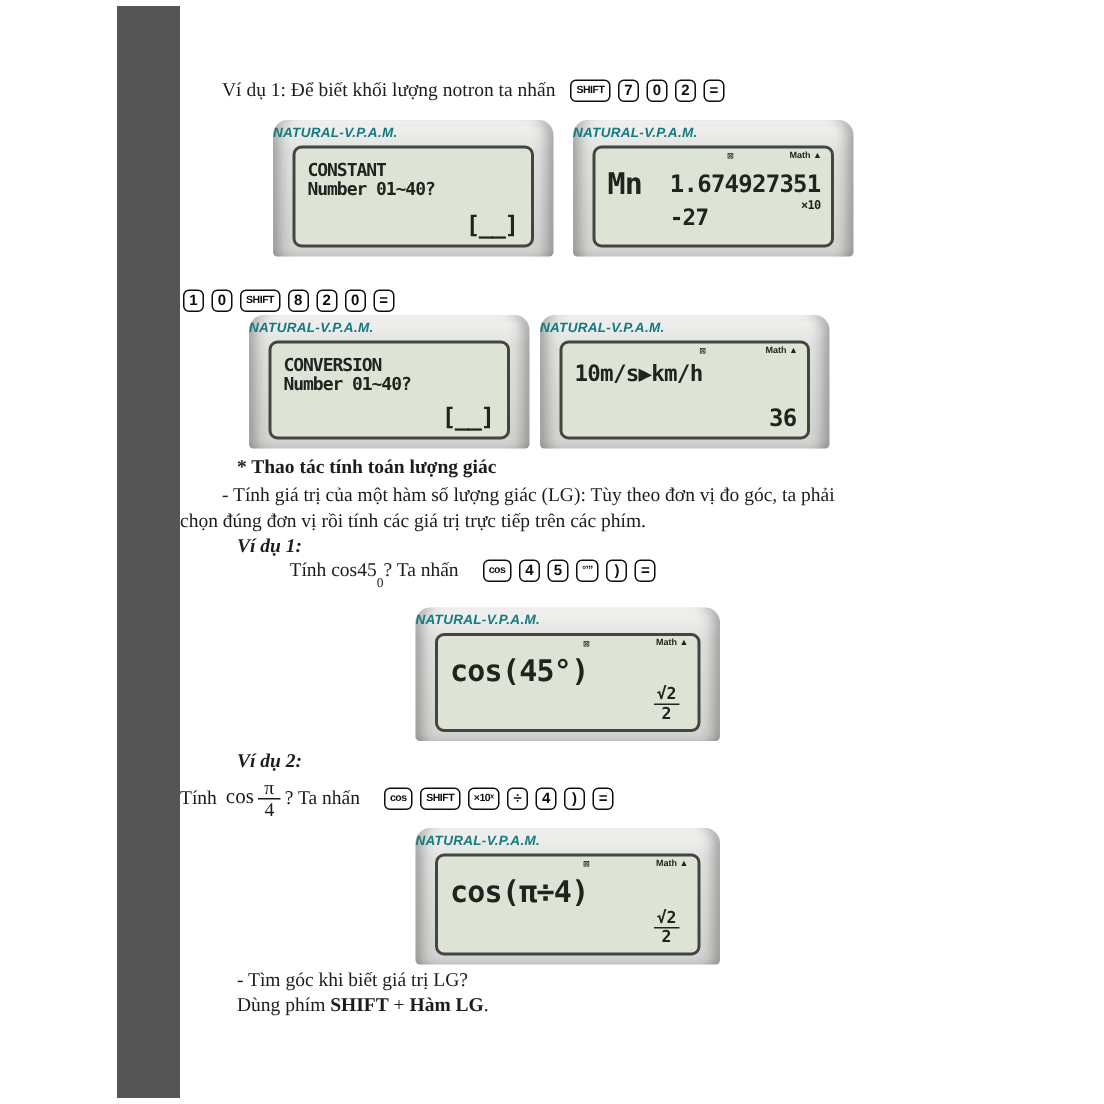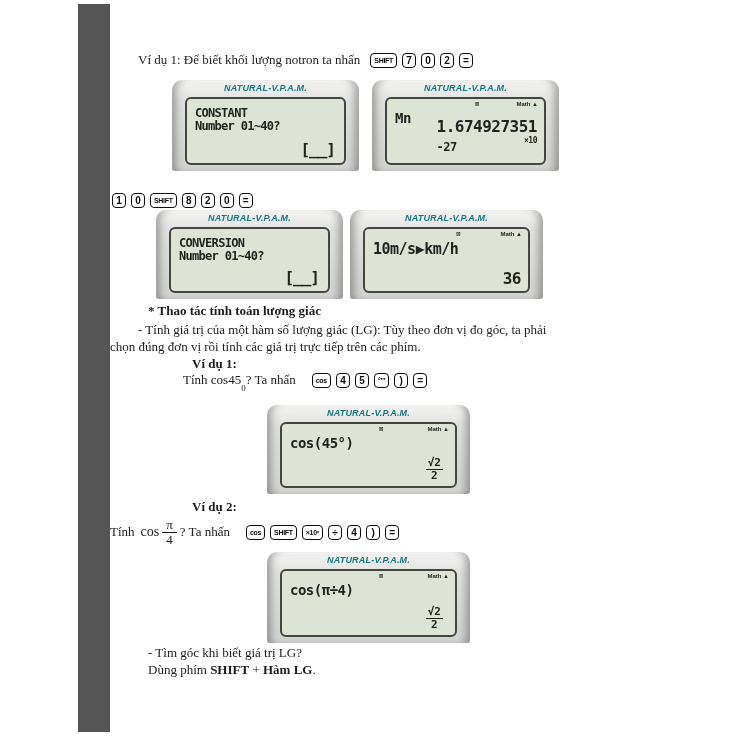--- a/index.html
+++ b/index.html
@@ -6,51 +6,51 @@
     --brand-teal:#137a80;
     --backdrop:#555555;
     --screen-bg:#dde4d6;
     --screen-border:#42463f;
     --ink:#1c1c1c;
   }
   *{margin:0;padding:0;box-sizing:border-box;}
   html,body{width:736px;height:736px;background:#ffffff;overflow:hidden;
     font-family:"Liberation Serif",serif;color:var(--ink);}
   .backdrop{position:absolute;left:78px;top:4px;width:580px;height:728px;background:var(--backdrop);}
-  .page{position:absolute;left:110px;top:4px;width:570px;height:728px;background:#ffffff;}
+  .page{position:absolute;left:120px;top:4px;width:570px;height:728px;background:#ffffff;}
   .abs{position:absolute;}
   .txt{font-size:13px;line-height:16px;}
   .bold{font-weight:bold;}
-  .bolditalic{font-weight:bold;margin-left:44px;}
+  .bolditalic{font-weight:bold;font-style:italic;}
   .row{display:flex;align-items:center;}
   .keys{display:inline-flex;gap:5px;align-items:center;}
   .key{display:inline-block;min-width:14px;height:15px;line-height:13px;text-align:center;
     border:1.7px solid #0c0c0c;border-radius:4px;background:#fff;padding:0 3px;
     font-family:"Liberation Sans",sans-serif;font-weight:bold;font-size:10px;color:#0c0c0c;}
   .key.small{font-size:7px;letter-spacing:-0.3px;}
   
   .calc{position:absolute;border-radius:10px 10px 3px 3px;
     background:linear-gradient(180deg,#f4f4f2 0%,#e2e2e0 22%,#d2d2d0 100%);
     box-shadow:inset 9px 0 10px -6px rgba(0,0,0,.38),inset -9px 0 10px -6px rgba(0,0,0,.38),
       inset 0 2px 2px rgba(255,255,255,.85);}
-  .brand{text-align:center;padding-top:3px;font-family:"Liberation Sans",sans-serif;
+  .brand{text-align:left;padding-top:3px;font-family:"Liberation Sans",sans-serif;
     font-style:italic;font-weight:bold;font-size:9px;letter-spacing:.2px;color:var(--brand-teal);}
   .screen{position:absolute;left:13px;right:13px;top:17px;bottom:6px;
     border:2px solid var(--screen-border);border-radius:6px;background:var(--screen-bg);
     font-family:"DejaVu Sans Mono",monospace;color:#20241f;overflow:hidden;}
   .scr-lines{padding:8px 0 0 8px;font-weight:bold;font-size:12px;line-height:13px;letter-spacing:-0.7px;}
   .scr-prompt{position:absolute;right:9px;bottom:4px;font-weight:bold;font-size:16px;letter-spacing:-1px;}
   .ind-disp{position:absolute;top:2px;left:56%;font-size:7px;line-height:7px;}
   .ind-math{position:absolute;top:2px;right:6px;font-size:6px;line-height:7px;font-weight:bold;
     font-family:"Liberation Sans",sans-serif;}
-  .scr-input{position:absolute;top:11px;left:8px;font-weight:bold;font-size:14px;letter-spacing:-0.5px;}
+  .scr-input{position:absolute;top:11px;left:8px;font-weight:bold;font-size:20px;letter-spacing:-0.5px;}
   .scr-result{position:absolute;right:7px;bottom:3px;display:flex;align-items:baseline;
     font-weight:bold;font-size:16px;letter-spacing:-0.5px;flex-direction:column;}
   .scr-result .mul{font-size:8px;margin:0 0 1px 1px;align-self:flex-end;}
-  .scr-result .exp{font-size:12px;position:relative;top:-6px;}
+  .scr-result .exp{font-size:15px;position:relative;top:-6px;}
   .frac{display:inline-flex;flex-direction:column;align-items:center;line-height:1;}
   .frac .num{border-bottom:1.4px solid #20241f;padding:0 2px 1px;}
   .scr-frac{position:absolute;right:12px;bottom:5px;font-weight:bold;font-size:11px;}
   
   .tfrac{display:inline-flex;flex-direction:column;align-items:center;font-size:13px;line-height:1.05;}
   .tfrac .num{border-bottom:1px solid #1c1c1c;padding:0 4px 0;}
   sup.deg{font-size:9px;vertical-align:super;line-height:0;}
   .footer{position:absolute;left:28px;right:20px;top:691px;display:flex;
     justify-content:space-between;align-items:baseline;}
   .pageno{font-family:"Liberation Sans",sans-serif;font-size:12px;color:#222;}

